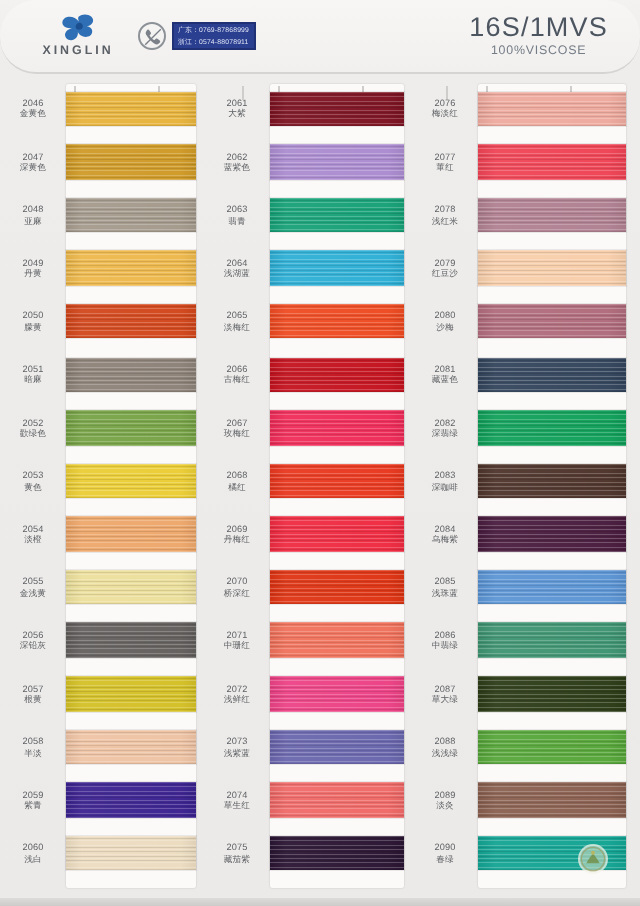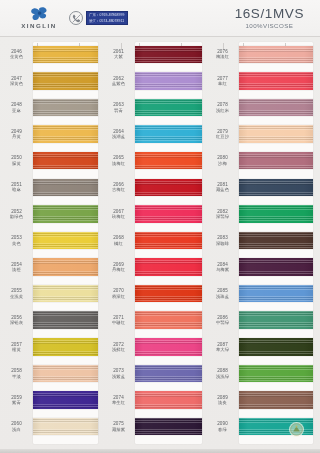--- a/index.html
+++ b/index.html
@@ -13,20 +13,21 @@
   #card {
     position:absolute; left:0; top:0; width:320px; height:453px;
     background:linear-gradient(180deg,#f3f2f0 0%,#eeedeb 6%,#eceae8 100%);
   }
   
   #header {
     position:absolute; left:0; top:0; width:320px; height:37px;
     display:flex; align-items:center;
     background:linear-gradient(180deg,#f7f6f5 0%,#f1f0ef 100%);
     border-bottom:1px solid #d6d4d2;
+    border-radius:18px;
   }
   #brand { display:flex; flex-direction:column; align-items:center;
            margin-left:13px; width:52px; }
   #logo-mark { width:17px; height:14px; position:relative; }
   #logo-mark svg { display:block; }
   #brand-name {
     font-size:6.2px; letter-spacing:1.5px; color:#5b6066;
     margin-top:1px; white-space:nowrap; font-weight:bold;
   }
   #phone-group { display:flex; align-items:center; margin-left:4px; }

